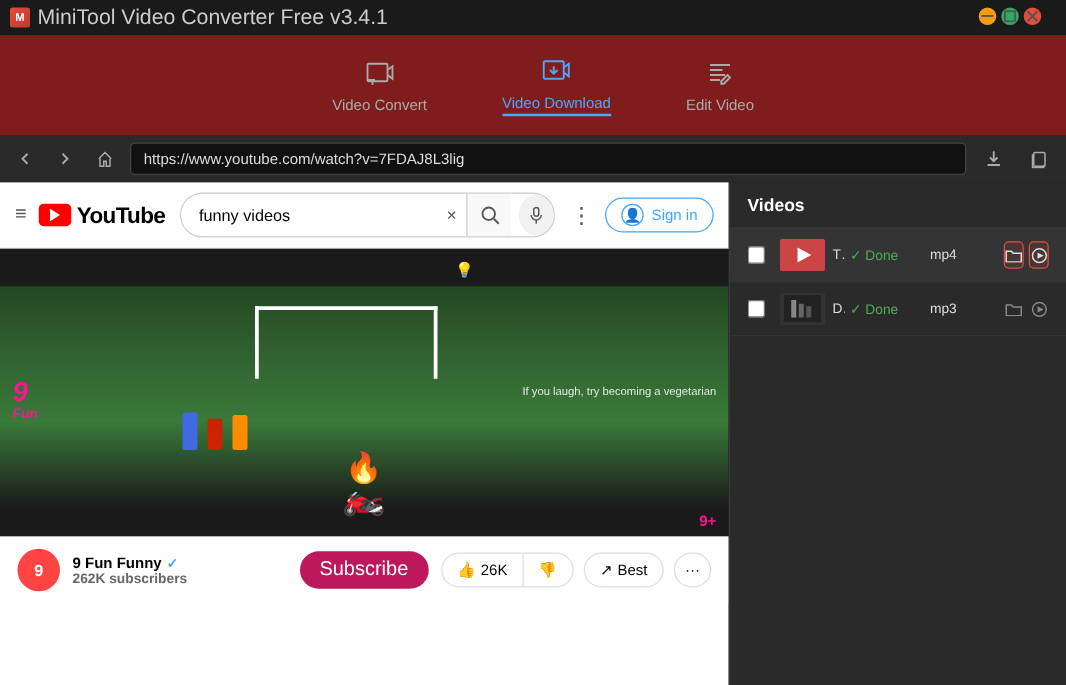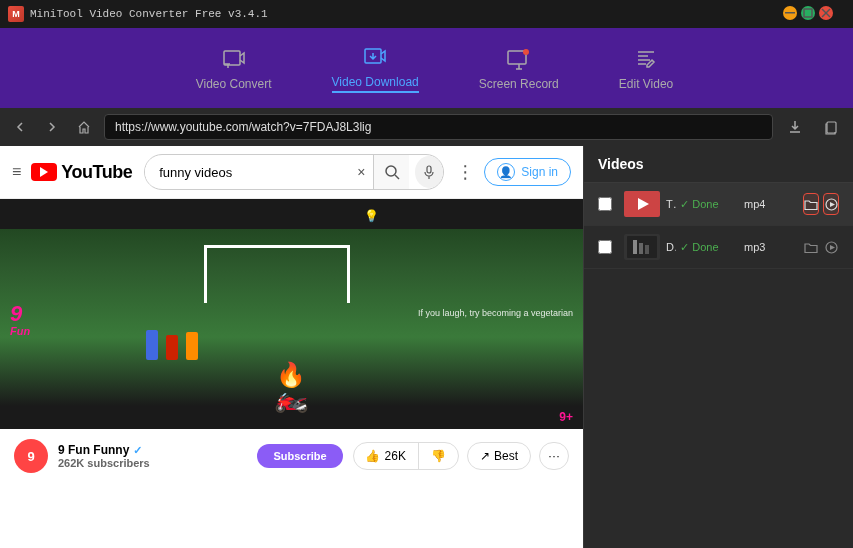--- a/index.html
+++ b/index.html
@@ -33,43 +33,42 @@
       background: linear-gradient(135deg, #e74c3c, #c0392b);
       border-radius: 2px;
       display: flex;
       align-items: center;
       justify-content: center;
       font-size: 9px;
       font-weight: bold;
       color: white;
     }
     #title-bar .title-text {
-      font-size: 11px;
+      font-size: 17px;
       color: #ccc;
-      font-family: Liberation Mono, monospace;
     }
     #title-bar .win-btn {
       width: 14px;
       height: 14px;
       border-radius: 50%;
       display: flex;
       align-items: center;
       justify-content: center;
       font-size: 9px;
       color: transparent;
       cursor: pointer;
     }
     #title-bar .win-btn.minimize { background: #f39c12; }
     #title-bar .win-btn.maximize { background: #27ae60; }
     #title-bar .win-btn.close { background: #e74c3c; }
 
     
     #top-nav {
       height: 80px;
-      background: #4c1d95;
+      background: #7f1d1d;
       display: flex;
       align-items: center;
       justify-content: center;
       gap: 60px;
       padding-left: 16px;
     }
     .nav-tab {
       display: flex;
       flex-direction: column;
       align-items: center;
@@ -393,27 +392,27 @@
       font-size: 12px;
       font-weight: bold;
       color: #000;
     }
     #channel-sub {
       font-size: 11px;
       color: #666;
       font-weight: bold;
     }
     #subscribe-btn {
-      background: #8b5cf6;
+      background: #be185d;
       color: #fff;
       border: none;
       border-radius: 18px;
       padding: 6px 16px;
-      font-size: 11px;
-      font-weight: bold;
+      font-size: 16px;
+      font-weight: normal;
       cursor: pointer;
     }
     #video-actions {
       display: flex;
       align-items: center;
       gap: 8px;
       margin-left: auto;
     }
     .action-group {
       display: flex;
@@ -607,30 +606,20 @@
     <div class="tab-icon">
       <svg viewBox="0 0 26 26" fill="none" stroke="#4da6ff" stroke-width="1.5">
         <rect x="3" y="5" width="16" height="14" rx="1" stroke="#4da6ff"></rect>
         <path d="M19 10l4-3v10l-4-3" stroke="#4da6ff"></path>
         <path d="M11 9v6M8 12l3 3 3-3" stroke="#4da6ff" stroke-width="1.5"></path>
       </svg>
     </div>
     <span style="color:#4da6ff;border-bottom:2px solid #4da6ff;padding-bottom:2px;">Video Download</span>
   </div>
 
-  <div class="nav-tab">
-    <div class="tab-icon">
-      <svg viewBox="0 0 26 26" fill="none" stroke="#aaa" stroke-width="1.5">
-        <rect x="2" y="5" width="18" height="13" rx="1" stroke="#aaa"></rect>
-        <path d="M10 23h6M13 18v5" stroke="#aaa"></path>
-        <circle cx="20" cy="6" r="3" fill="#e74c3c" stroke="none"></circle>
-      </svg>
-    </div>
-    <span>Screen Record</span>
-  </div>
 
   <div class="nav-tab">
     <div class="tab-icon">
       <svg viewBox="0 0 26 26" fill="none" stroke="#aaa" stroke-width="1.5">
         <path d="M5 6h16M5 10h10M5 14h12M5 18h8" stroke="#aaa"></path>
         <path d="M19 14l2 2-5 5H14v-2l5-5z" stroke="#aaa"></path>
       </svg>
     </div>
     <span>Edit Video</span>
   </div>

